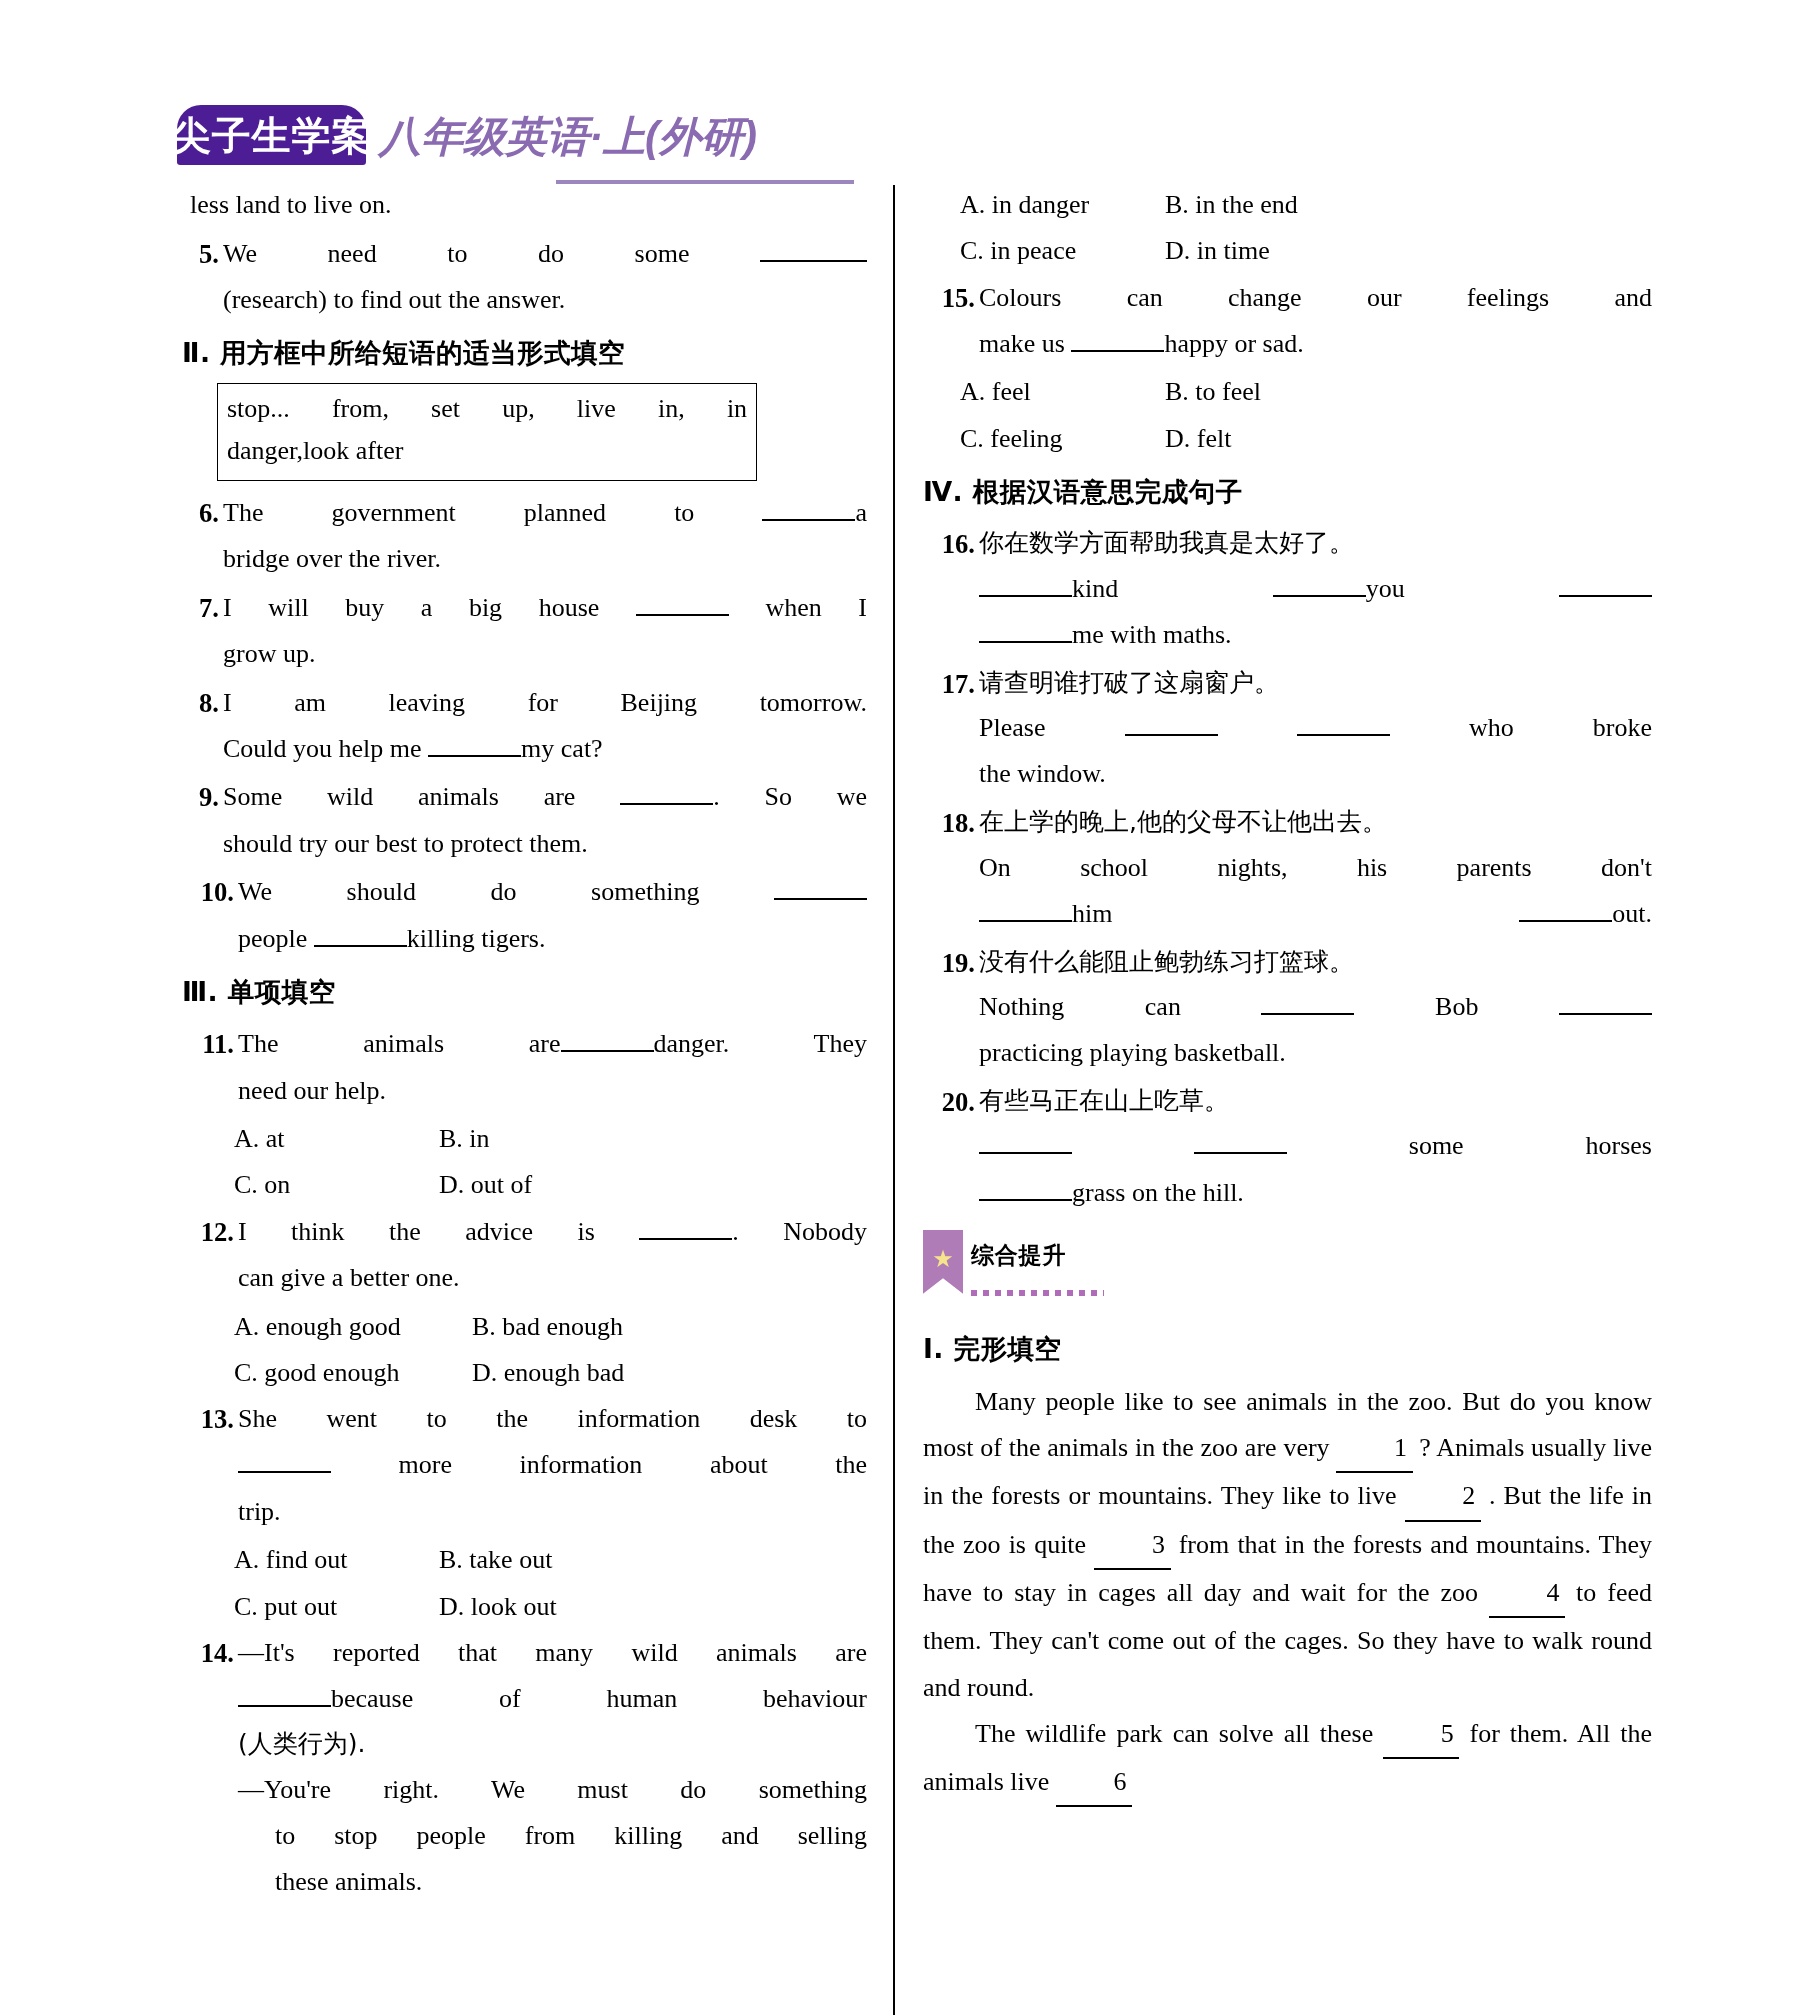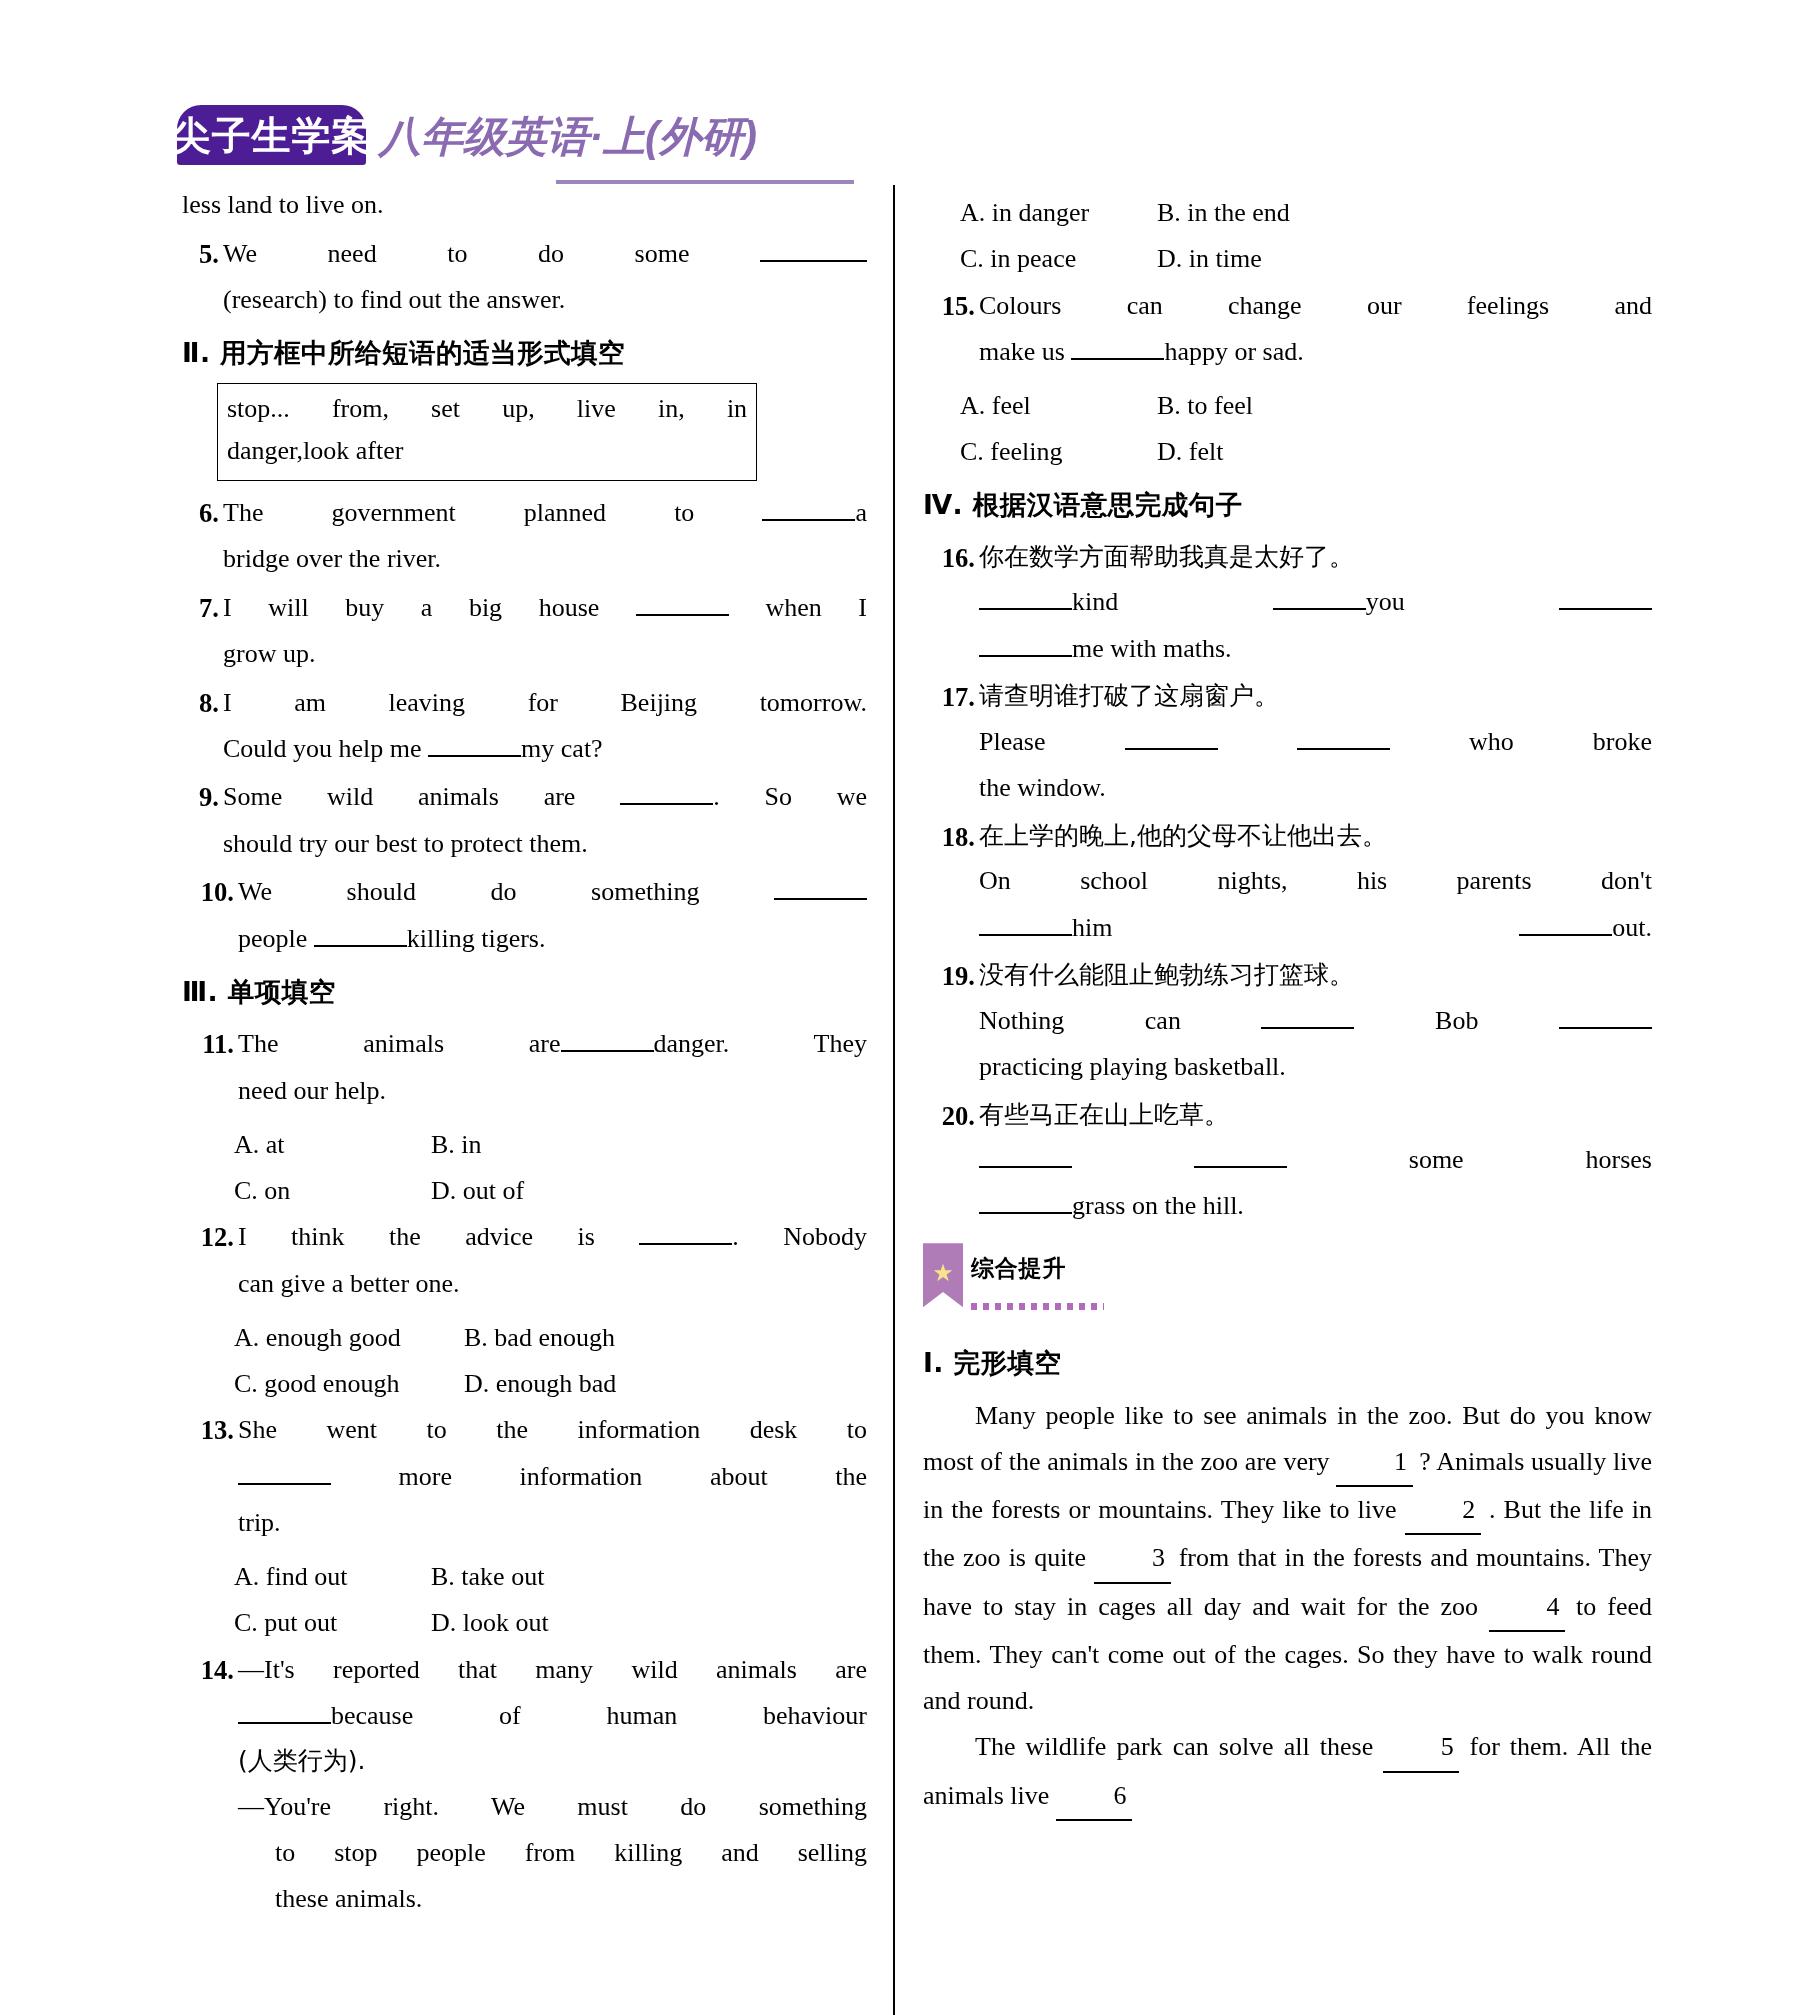--- a/index.html
+++ b/index.html
@@ -75,21 +75,21 @@
     padding-right:4px;
     white-space:nowrap;
   }
   .q-num.w1{min-width:37px;}
   .q-num.w2{min-width:52px;}
   .q-body{flex:1 1 auto;}
 
   .just{ text-align:justify; text-align-last:left; }
   .justall{ text-align:justify; text-align-last:justify; }
   .cont1{ margin-left:37px; }
-  .plain{ margin-bottom:2.4px; }
+  .plain{ margin-bottom:2.4px;margin-left:8px; }
   .indent{ text-indent:52px; }
 
   
   .bl{
     display:inline-block;
     border-bottom:2px solid #000;
     vertical-align:baseline;
     height:0.78em;
   }
   .bl-m{width:93px;}
@@ -121,22 +121,21 @@
     font-size:26px;
     line-height:1.62;
   }
   .phrase-box .ln1{text-align:justify;text-align-last:justify;}
 
   
   .opts{
     display:grid;
     grid-template-columns:193px 1fr;
     margin-left:52px;
-    column-gap:4px;
-    margin-top:8px;
+    column-gap:12px;
   }
   .opts.ml1{margin-left:37px;}
   .opts.wide{grid-template-columns:226px 1fr;}
   .opt{white-space:nowrap;}
 
   
   .cn{
     font-family:"DejaVu Sans","Liberation Sans",sans-serif;
     font-size:25px;
   }

